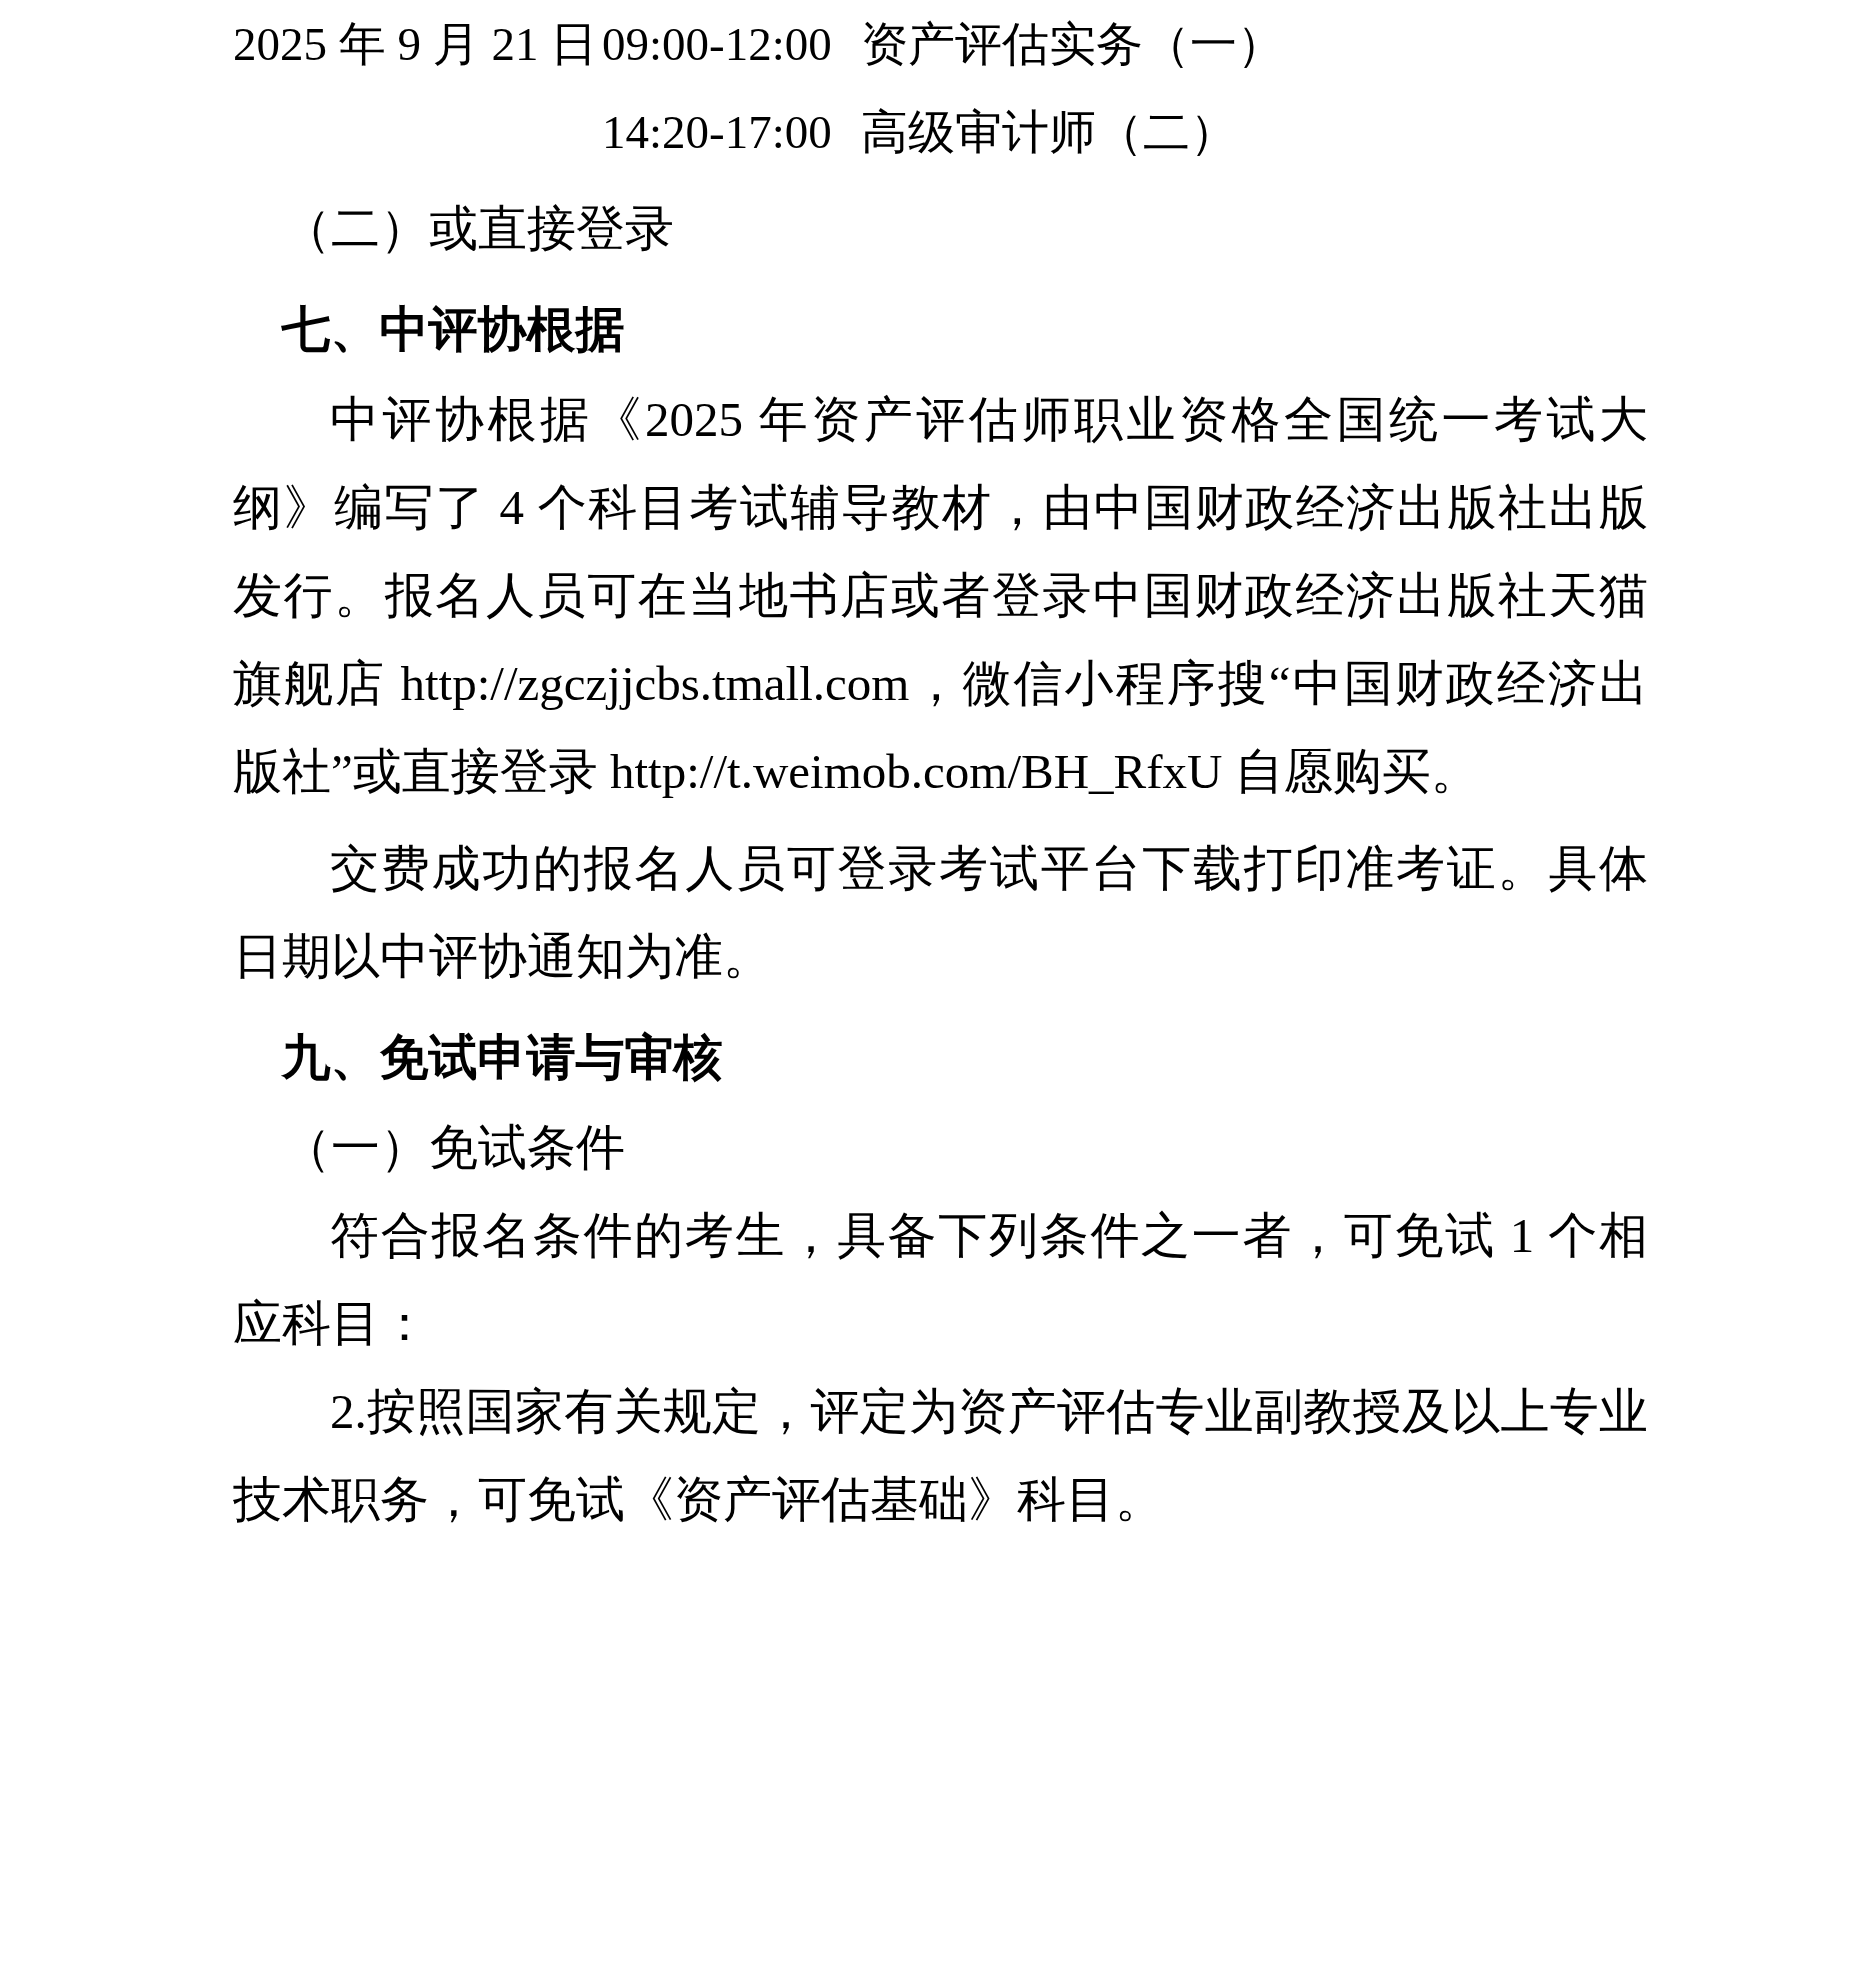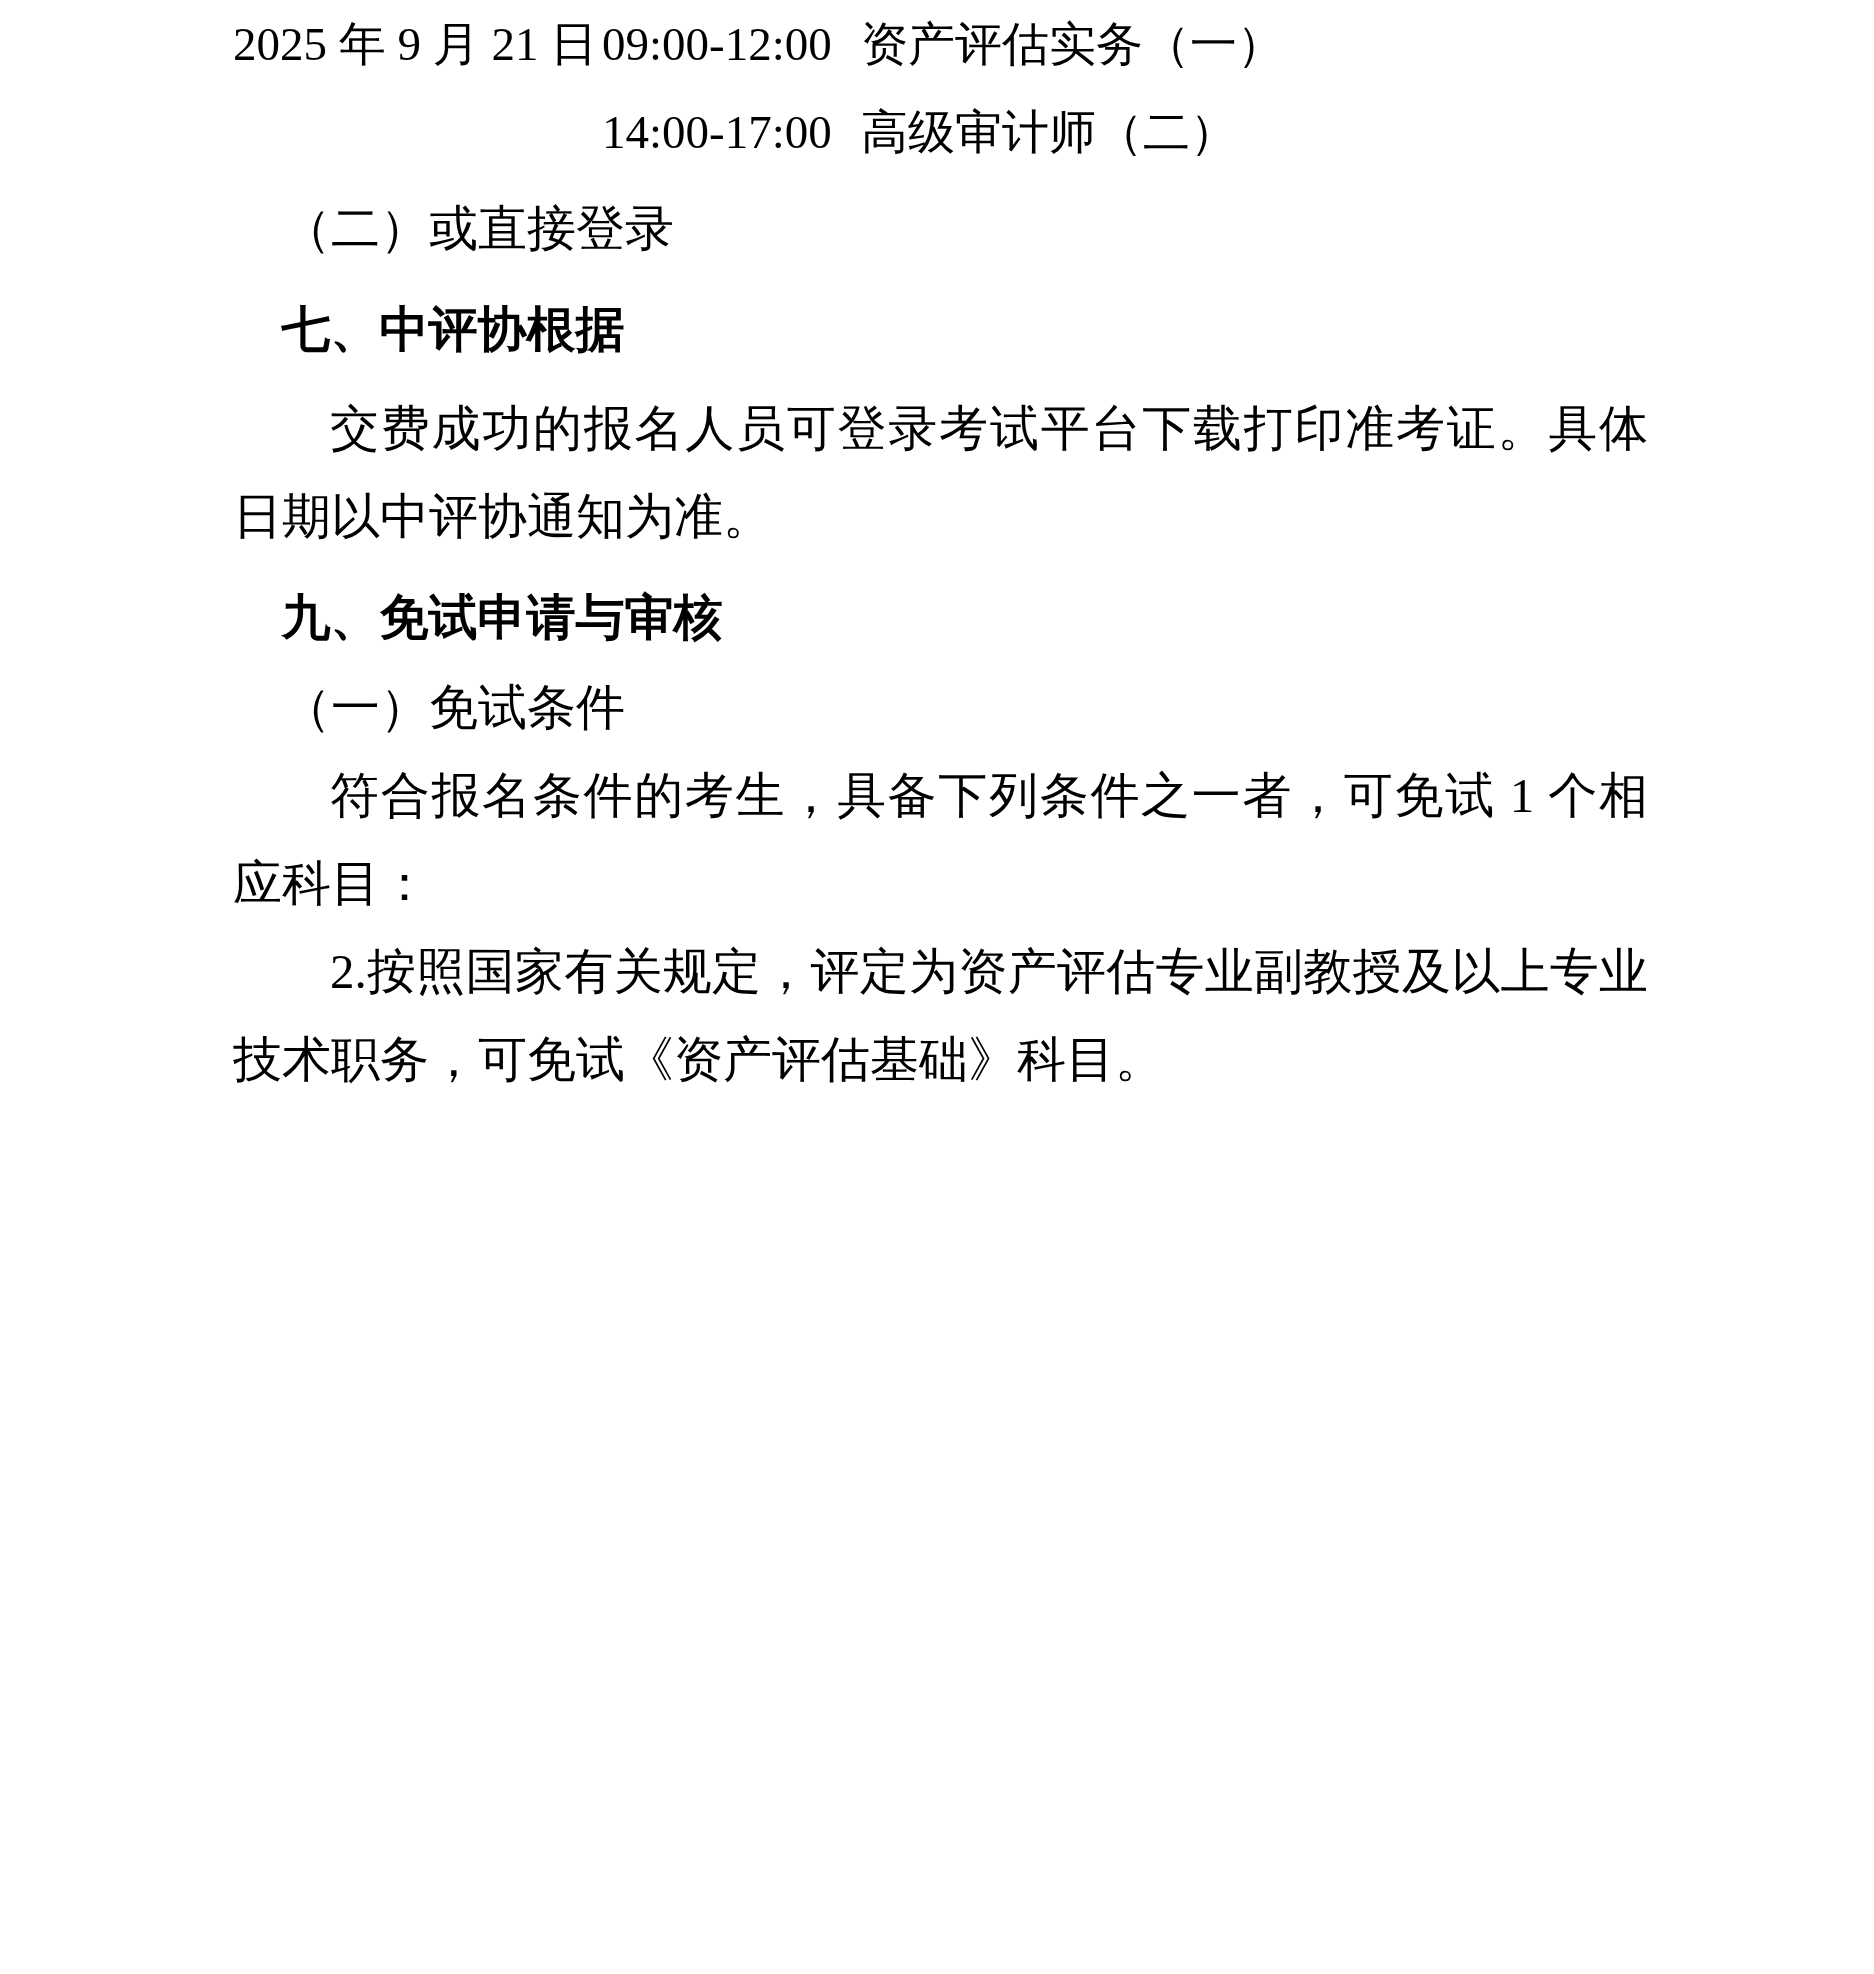--- a/index.html
+++ b/index.html
@@ -77,32 +77,33 @@
 <body>
 
 <div class="page">
   <div class="content">
 
     <div class="sched row-1">
       <span class="col-date latin">2025 年 9 月 21 日</span><span class="col-time latin">09:00-12:00</span><span class="col-subj">资产评估实务（一）</span>
     </div>
 
     <div class="sched row-2">
-      <span class="col-date latin">2025 年 9 月 21 日</span><span class="col-time latin">14:00-17:00</span><span class="col-subj">高级审计师（二）</span>
+      <span class="col-date latin">2025 年 9 月 21 日</span><span class="col-time latin">14:20-17:00</span><span class="col-subj">高级审计师（二）</span>
     </div>
 
     <div class="gap-sm"></div>
 
     <div class="subheading">（二）或直接登录</div>
 
 
     <div class="gap-sm"></div>
 
     <div class="heading">七、中评协根据</div>
 
+    <div class="para">中评协根据《2025 年资产评估师职业资格全国统一考试大纲》编写了 4 个科目考试辅导教材，由中国财政经济出版社出版发行。报名人员可在当地书店或者登录中国财政经济出版社天猫旗舰店 http://zgczjjcbs.tmall.com，微信小程序搜“中国财政经济出版社”或直接登录 http://t.weimob.com/BH_RfxU 自愿购买。</div>
 
     <div class="gap-sm"></div>
 
 
     <div class="para">交费成功的报名人员可登录考试平台下载打印准考证。具体日期以中评协通知为准。</div>
 
     <div class="gap-sm"></div>
 
     <div class="heading">九、免试申请与审核</div>
 

